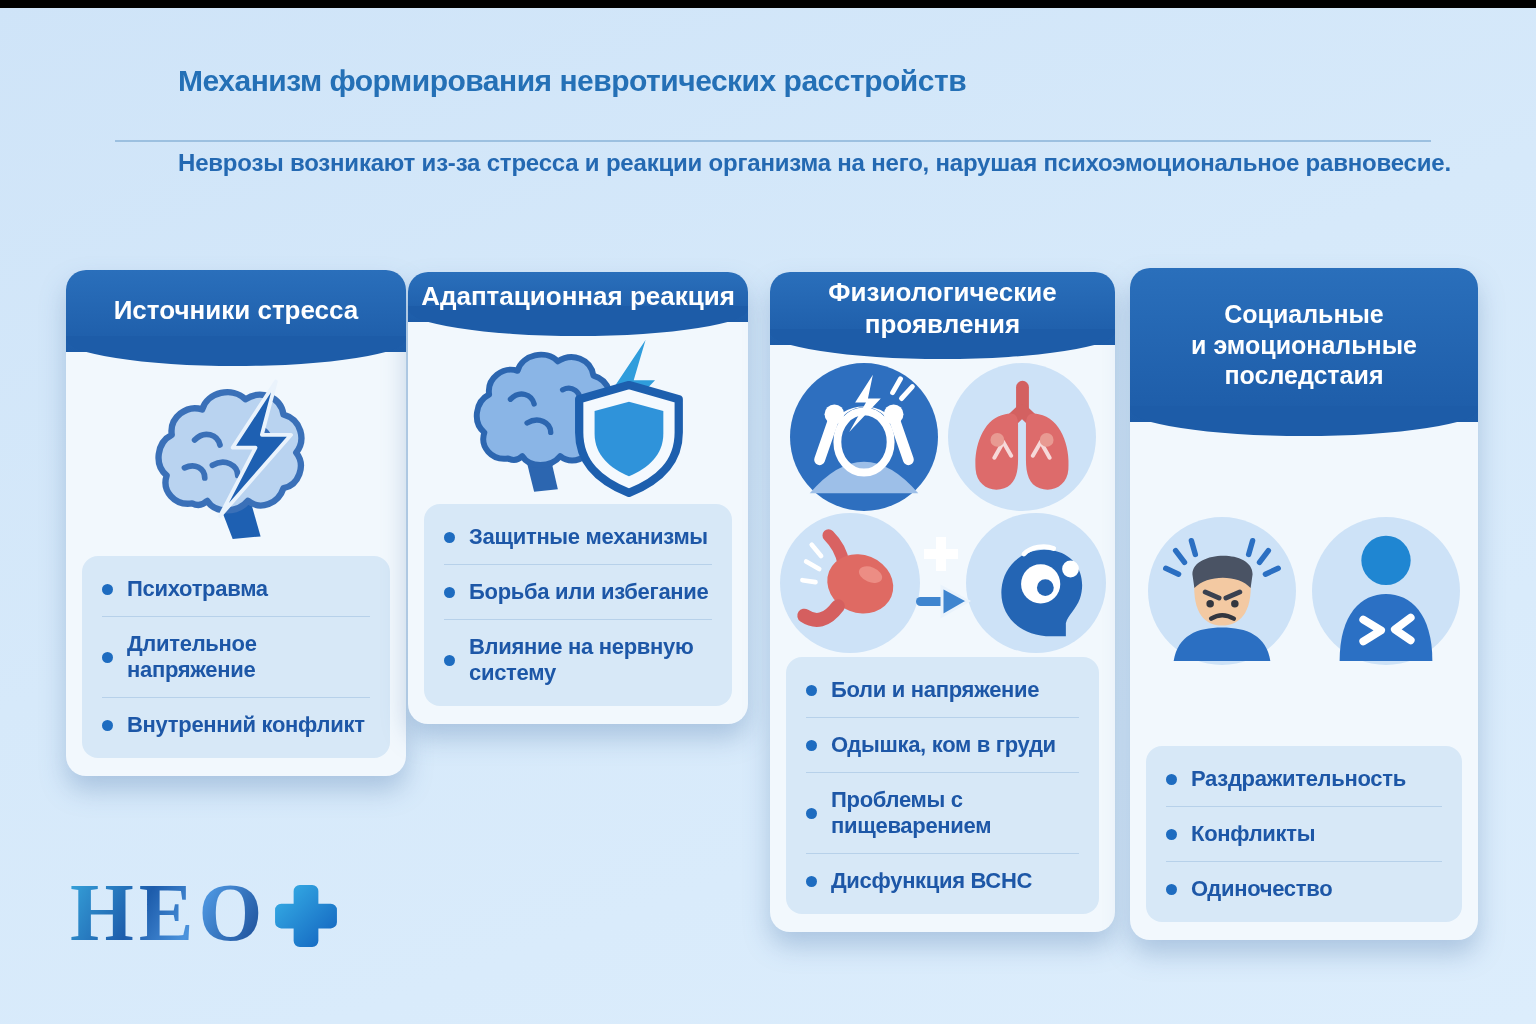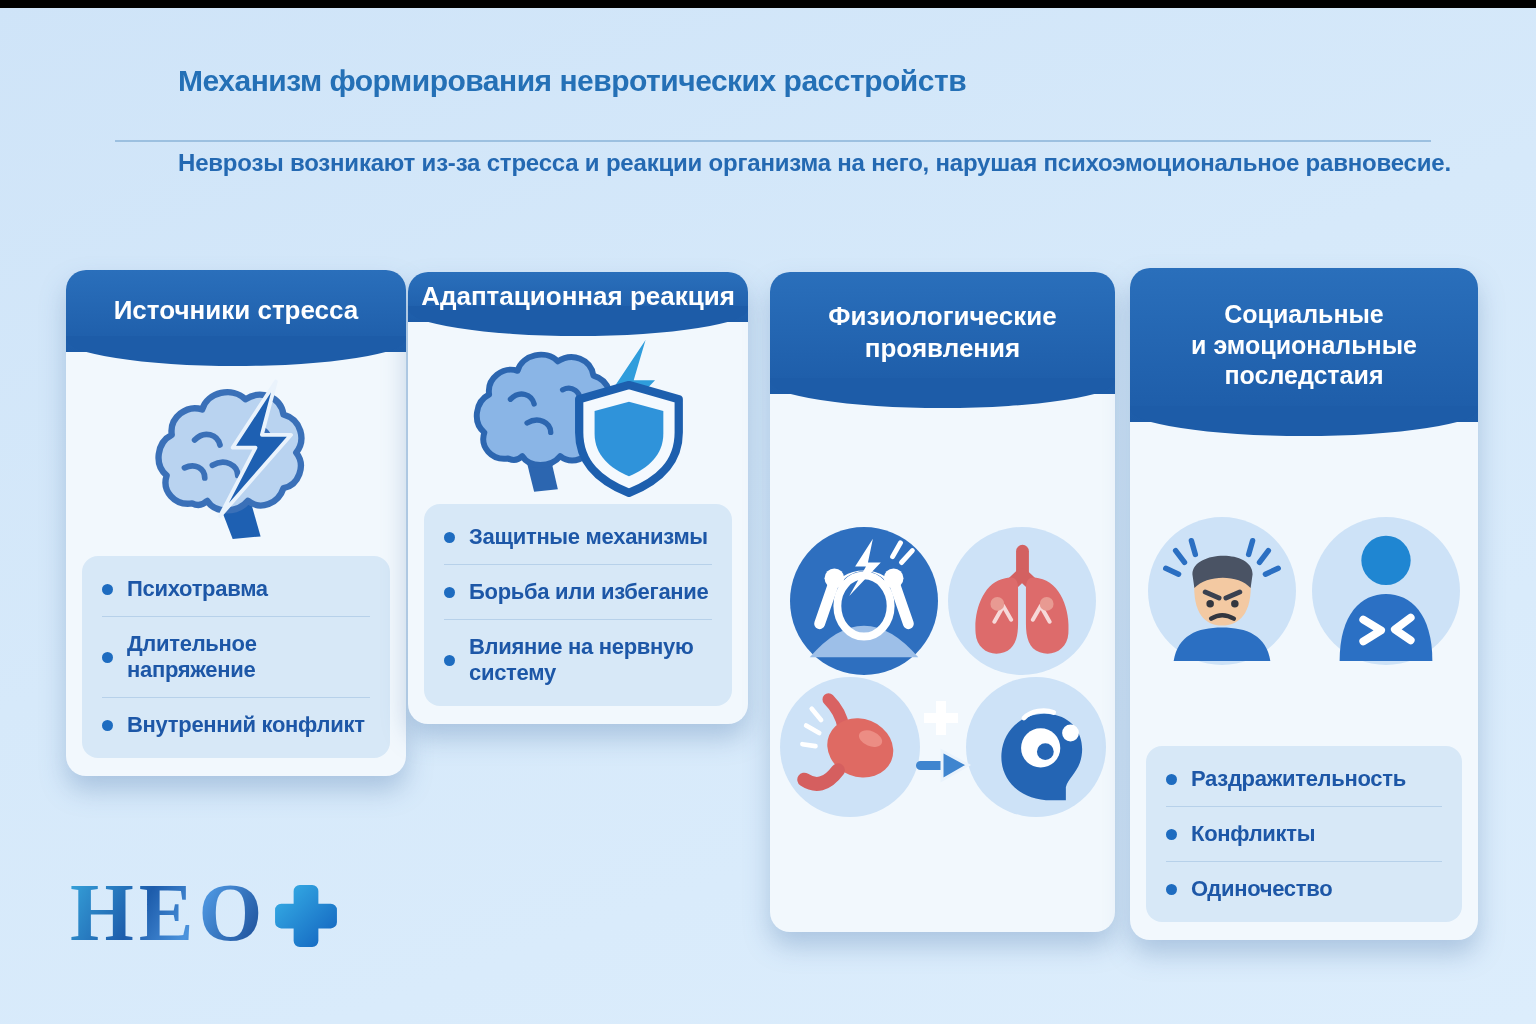--- a/index.html
+++ b/index.html
@@ -183,20 +183,40 @@
               <path d="M96 132 C58 134 36 110 38 82 C40 54 64 36 92 40 C118 44 130 68 122 92 C118 103 109 110 107 118 L107 132 Z" fill="#2465b4"></path>
               <circle cx="80" cy="76" r="21" fill="#fff"></circle>
               <circle cx="85" cy="80" r="9" fill="#2465b4"></circle>
               <circle cx="112" cy="60" r="9" fill="#fff"></circle>
               <path d="M62 44 C70 36 84 34 94 38" stroke="#fff" stroke-width="5" fill="none" stroke-linecap="round"></path>
             </svg>
           </div>
         </div>
       </div>
     </div>
+    <div class="panel">
+      <ul>
+        <li>
+            <span class="dot"></span>
+            <span class="item-label">Боли и напряжение</span>
+          </li>
+        <li>
+            <span class="dot"></span>
+            <span class="item-label">Одышка, ком в груди</span>
+          </li>
+        <li>
+            <span class="dot"></span>
+            <span class="item-label">Проблемы с пищеварением</span>
+          </li>
+        <li>
+            <span class="dot"></span>
+            <span class="item-label">Дисфункция ВСНС</span>
+          </li>
+      </ul>
+    </div>
   </div>
 
   <div class="card card4">
     <div class="card-header">
       <div class="card-title">
         <div>Социальные</div>
         <div>и эмоциональные</div>
         <div>последстаия</div>
       </div>
     </div>

